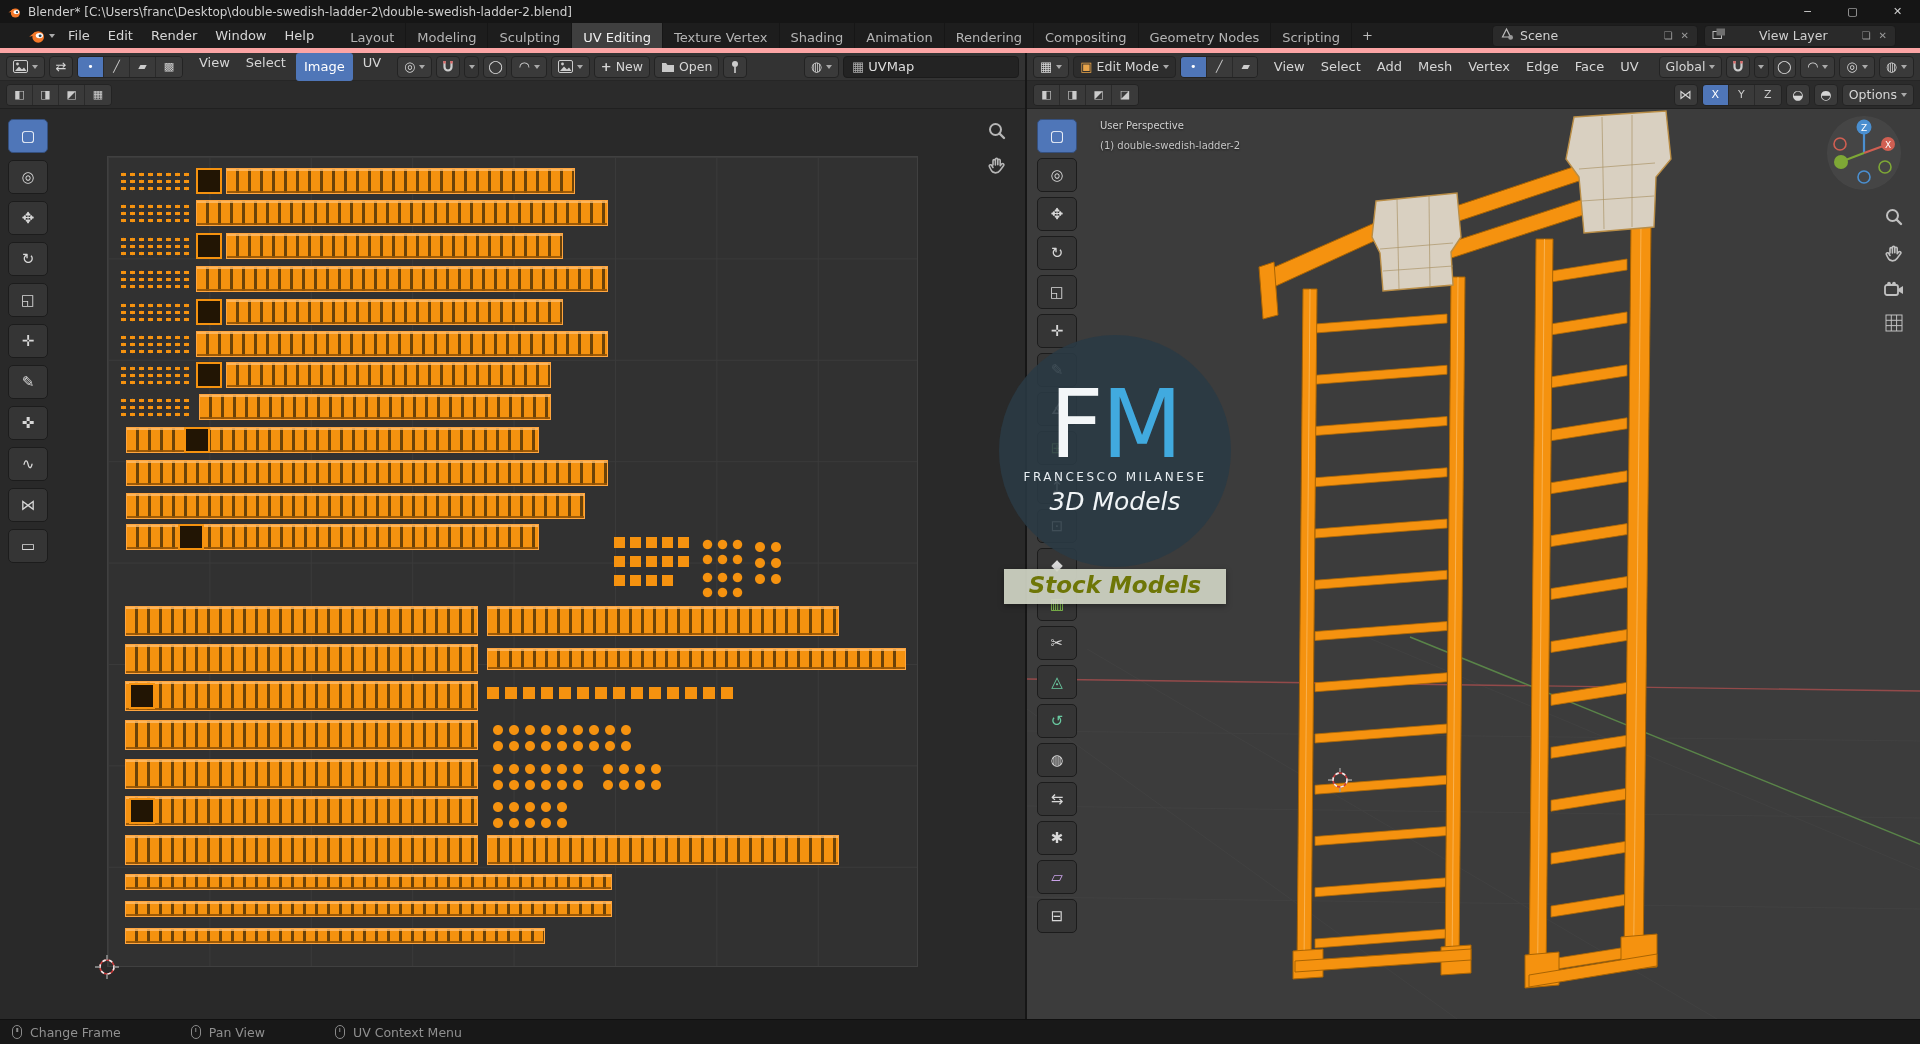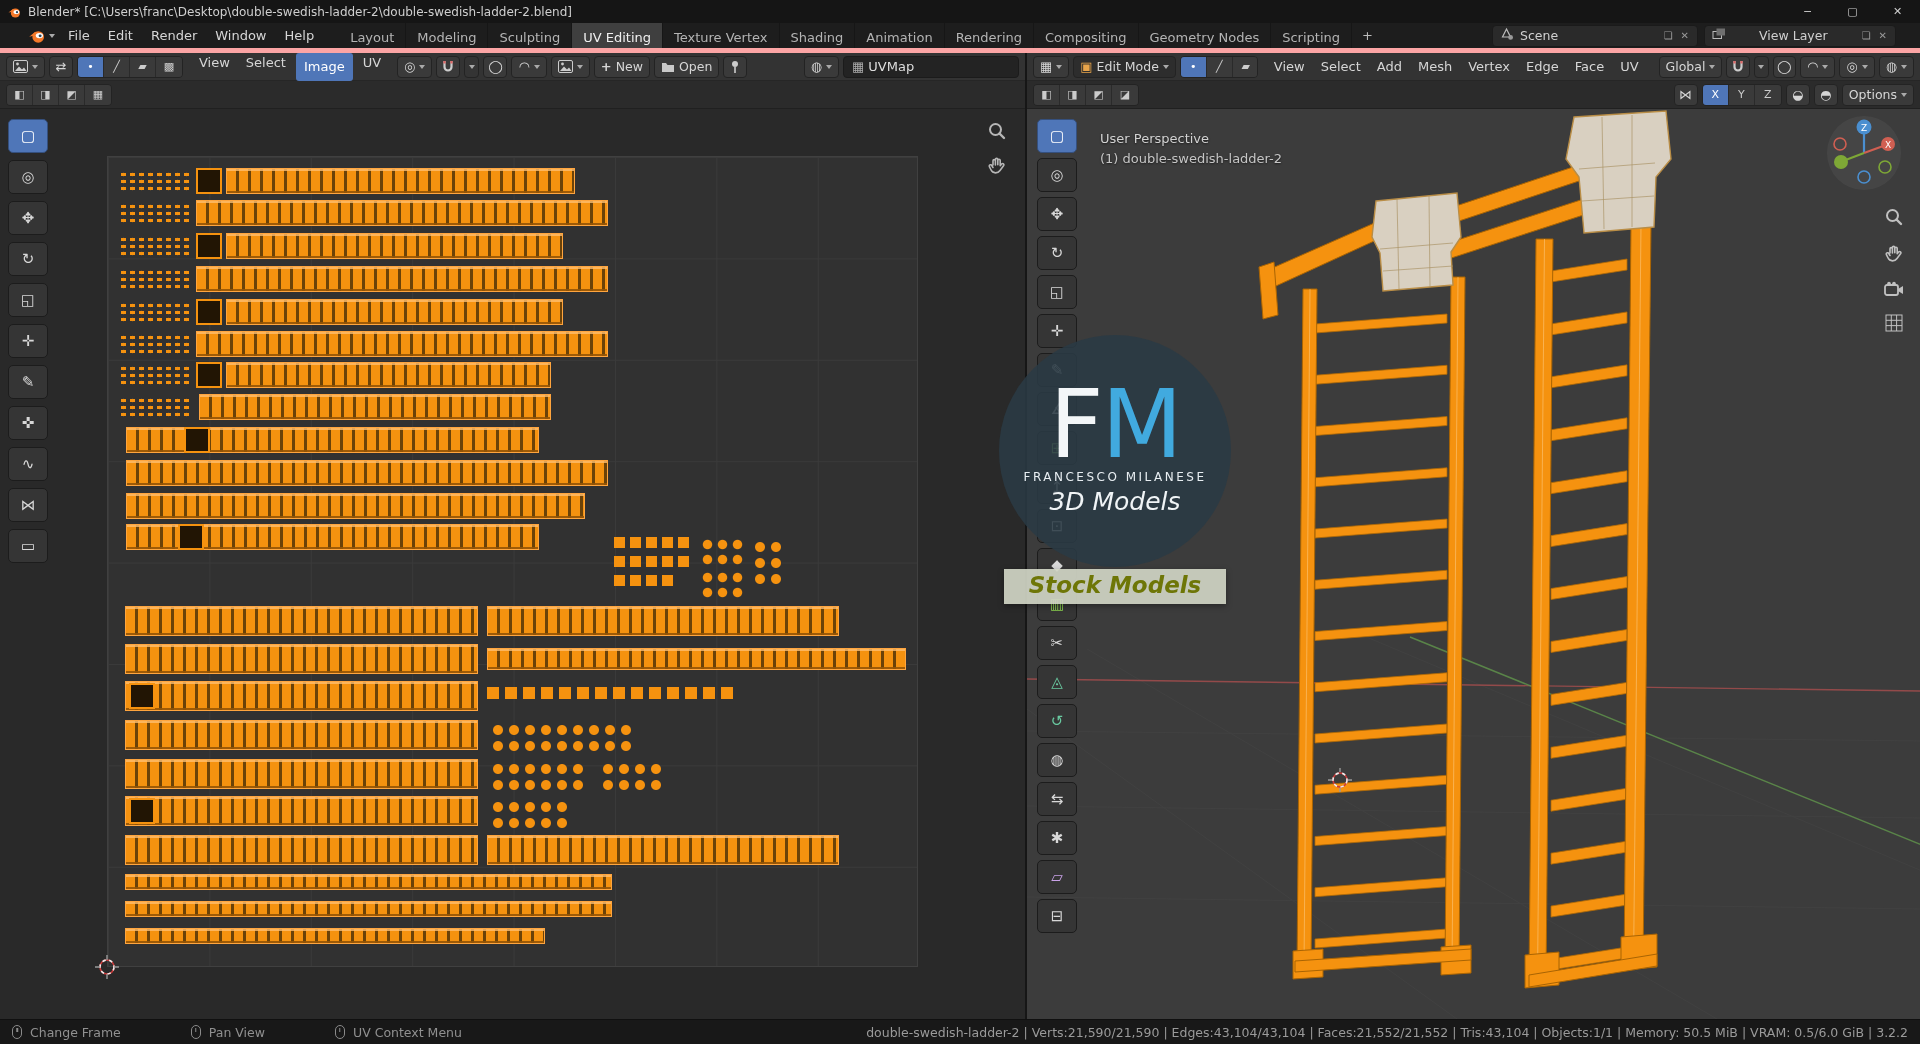--- a/index.html
+++ b/index.html
@@ -84,21 +84,21 @@
 #uv-islands{position:absolute;inset:0;z-index:2;}
 .isl{position:absolute;}
 .isl.bar{background:repeating-linear-gradient(90deg,var(--orange) 0 9px,var(--orange_dark) 9px 12px);border:1px solid #ffa53e;box-shadow:inset 0 2px 0 rgba(255,190,110,.8),inset 0 -2px 0 rgba(150,85,5,.9);}
 .isl.head{background:var(--head_dark);border:2px solid var(--orange);}
 .isl.noise{background-image:radial-gradient(var(--orange) 2.4px,transparent 2.6px);background-size:9px 7px;}
 .float-ics{position:absolute;right:18px;top:12px;display:flex;flex-direction:column;gap:12px;opacity:.85;z-index:4;align-items:center;}
 .cursor2d{position:absolute;left:95px;top:846px;width:24px;height:24px;z-index:3;}
 
 
 #vp-svg{position:absolute;left:0;top:0;}
-.vp-overlay{position:absolute;left:73px;top:20px;z-index:3;color:#d2d2d2;font-size:13px;line-height:20px;text-shadow:0 1px 2px rgba(0,0,0,.55);}
+.vp-overlay{position:absolute;left:73px;top:7px;z-index:3;color:#d2d2d2;font-size:10px;line-height:20px;text-shadow:0 1px 2px rgba(0,0,0,.55);}
 .vp-overlay .l2{color:#c6c6c6;}
 .gizmo{position:absolute;right:18px;top:6px;width:76px;height:76px;z-index:4;}
 .vp-nav{position:absolute;right:16px;top:98px;display:flex;flex-direction:column;gap:14px;align-items:center;z-index:4;opacity:.9;}
 
 
 .watermark{position:absolute;left:999px;top:335px;width:232px;z-index:40;pointer-events:none;text-align:center;}
 .wm-circle{width:232px;height:232px;border-radius:50%;background:rgba(42,58,68,.88);display:flex;flex-direction:column;align-items:center;justify-content:center;}
 .wm-fm{font-size:94px;font-weight:normal;line-height:.82;letter-spacing:-2px;}
 .wm-f{color:#f3f6f8;}
 .wm-m{color:var(--m_blue);}
@@ -621,15 +621,14 @@
         </span>
         <span class="status-item">
           <span class="mouse-ic"></span>
           <span class="st-label">Pan View</span>
         </span>
         <span class="status-item">
           <span class="mouse-ic"></span>
           <span class="st-label">UV Context Menu</span>
         </span>
       </div>
-    <div class="status-right">double-swedish-ladder-2 | Verts:21,590/21,590 | Edges:43,104/43,104 | Faces:21,552/21,552 | Tris:43,104 | Objects:1/1 | Memory: 50.5 MiB | VRAM: 0.5/6.0 GiB | 3.2.2</div>
   </footer>
 </div>
 
 </body></html>

